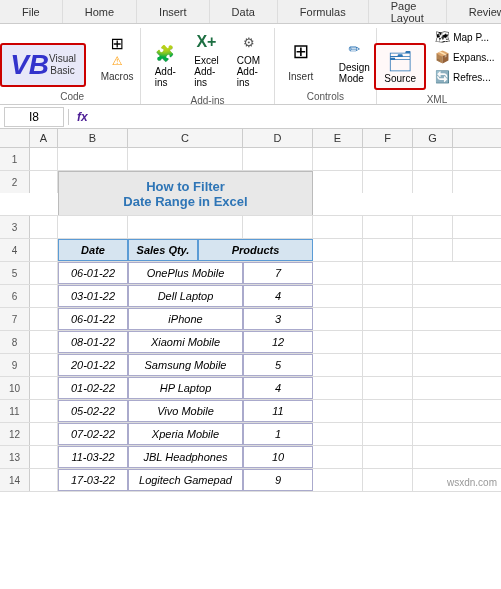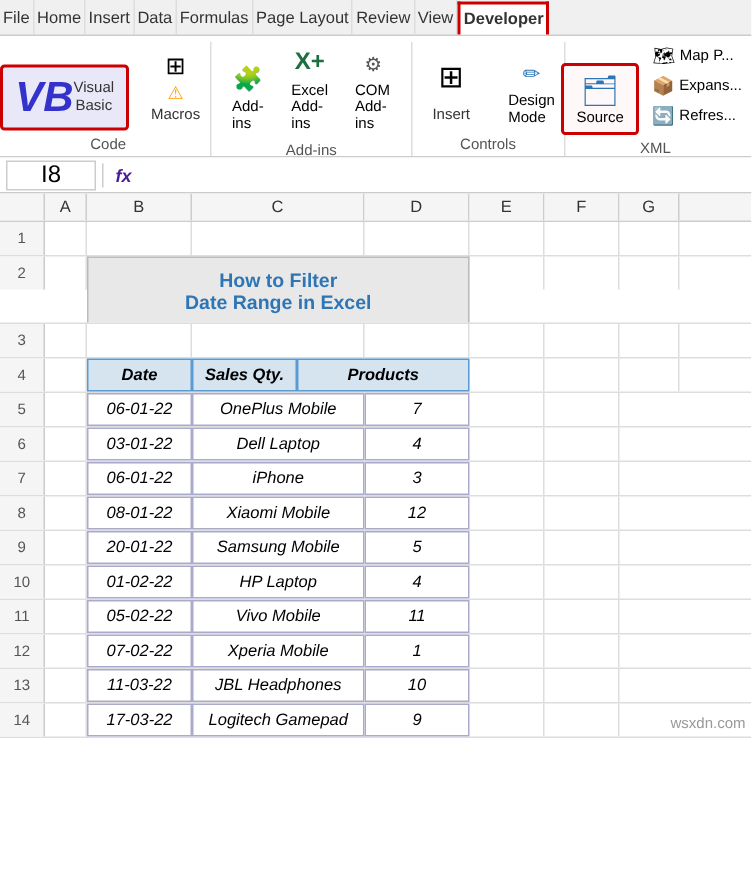--- a/index.html
+++ b/index.html
@@ -20,21 +20,21 @@
 
     
     .tab-bar {
       display: flex;
       background: #f0f0f0;
       border-bottom: 1px solid #ccc;
       height: 24px;
       align-items: stretch;
     }
     .tab-item {
-      padding: 0 2px;
+      padding: 0 22px;
       display: flex;
       align-items: center;
       font-size: 11px;
       cursor: pointer;
       border-right: 1px solid #ddd;
       color: #333;
     }
     .tab-item.developer {
       background: #fff;
       border: 2px solid #c00;
@@ -190,21 +190,21 @@
       border-bottom: 1px solid #ccc;
       padding: 0 4px;
       gap: 4px;
       background: #fff;
     }
     .cell-ref {
       width: 60px;
       height: 20px;
       border: 1px solid #ccc;
       padding: 0 16px;
-      font-size: 16px;
+      font-size: 12px;
       text-align: center;
     }
     .formula-divider {
       width: 1px;
       height: 16px;
       background: #ccc;
     }
     .fx-label {
       font-size: 12px;
       color: #4c1d95;

